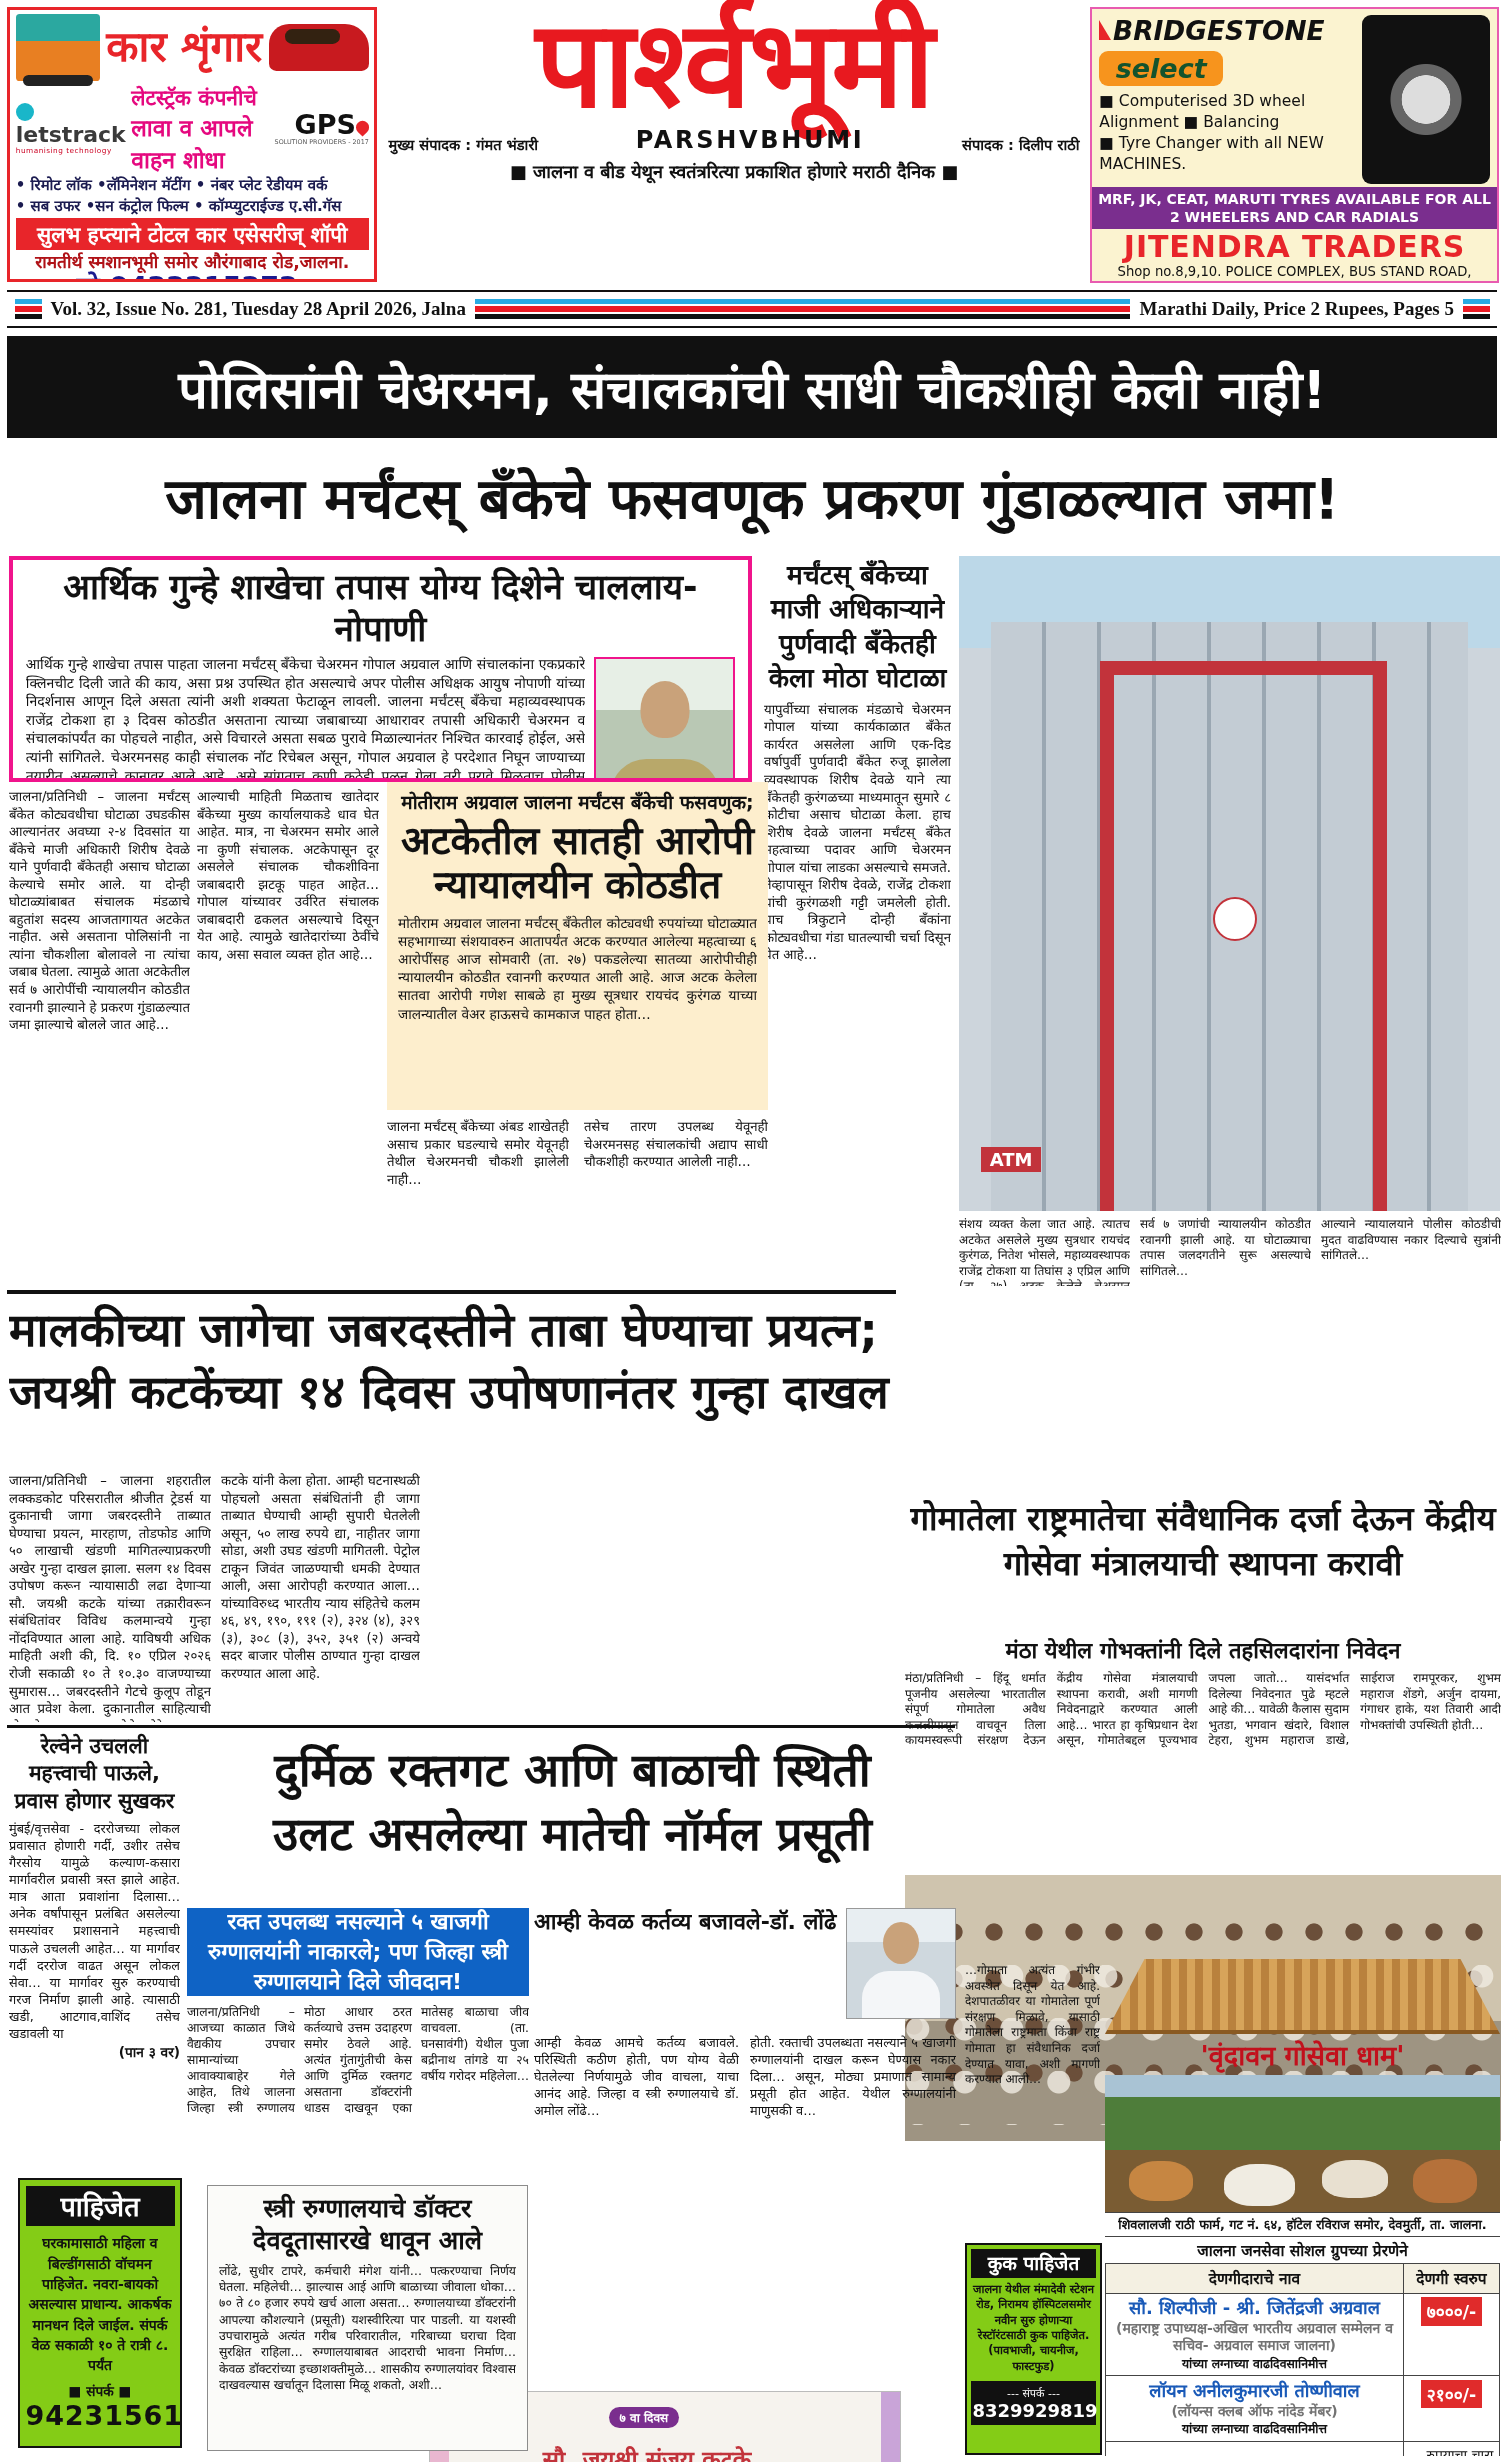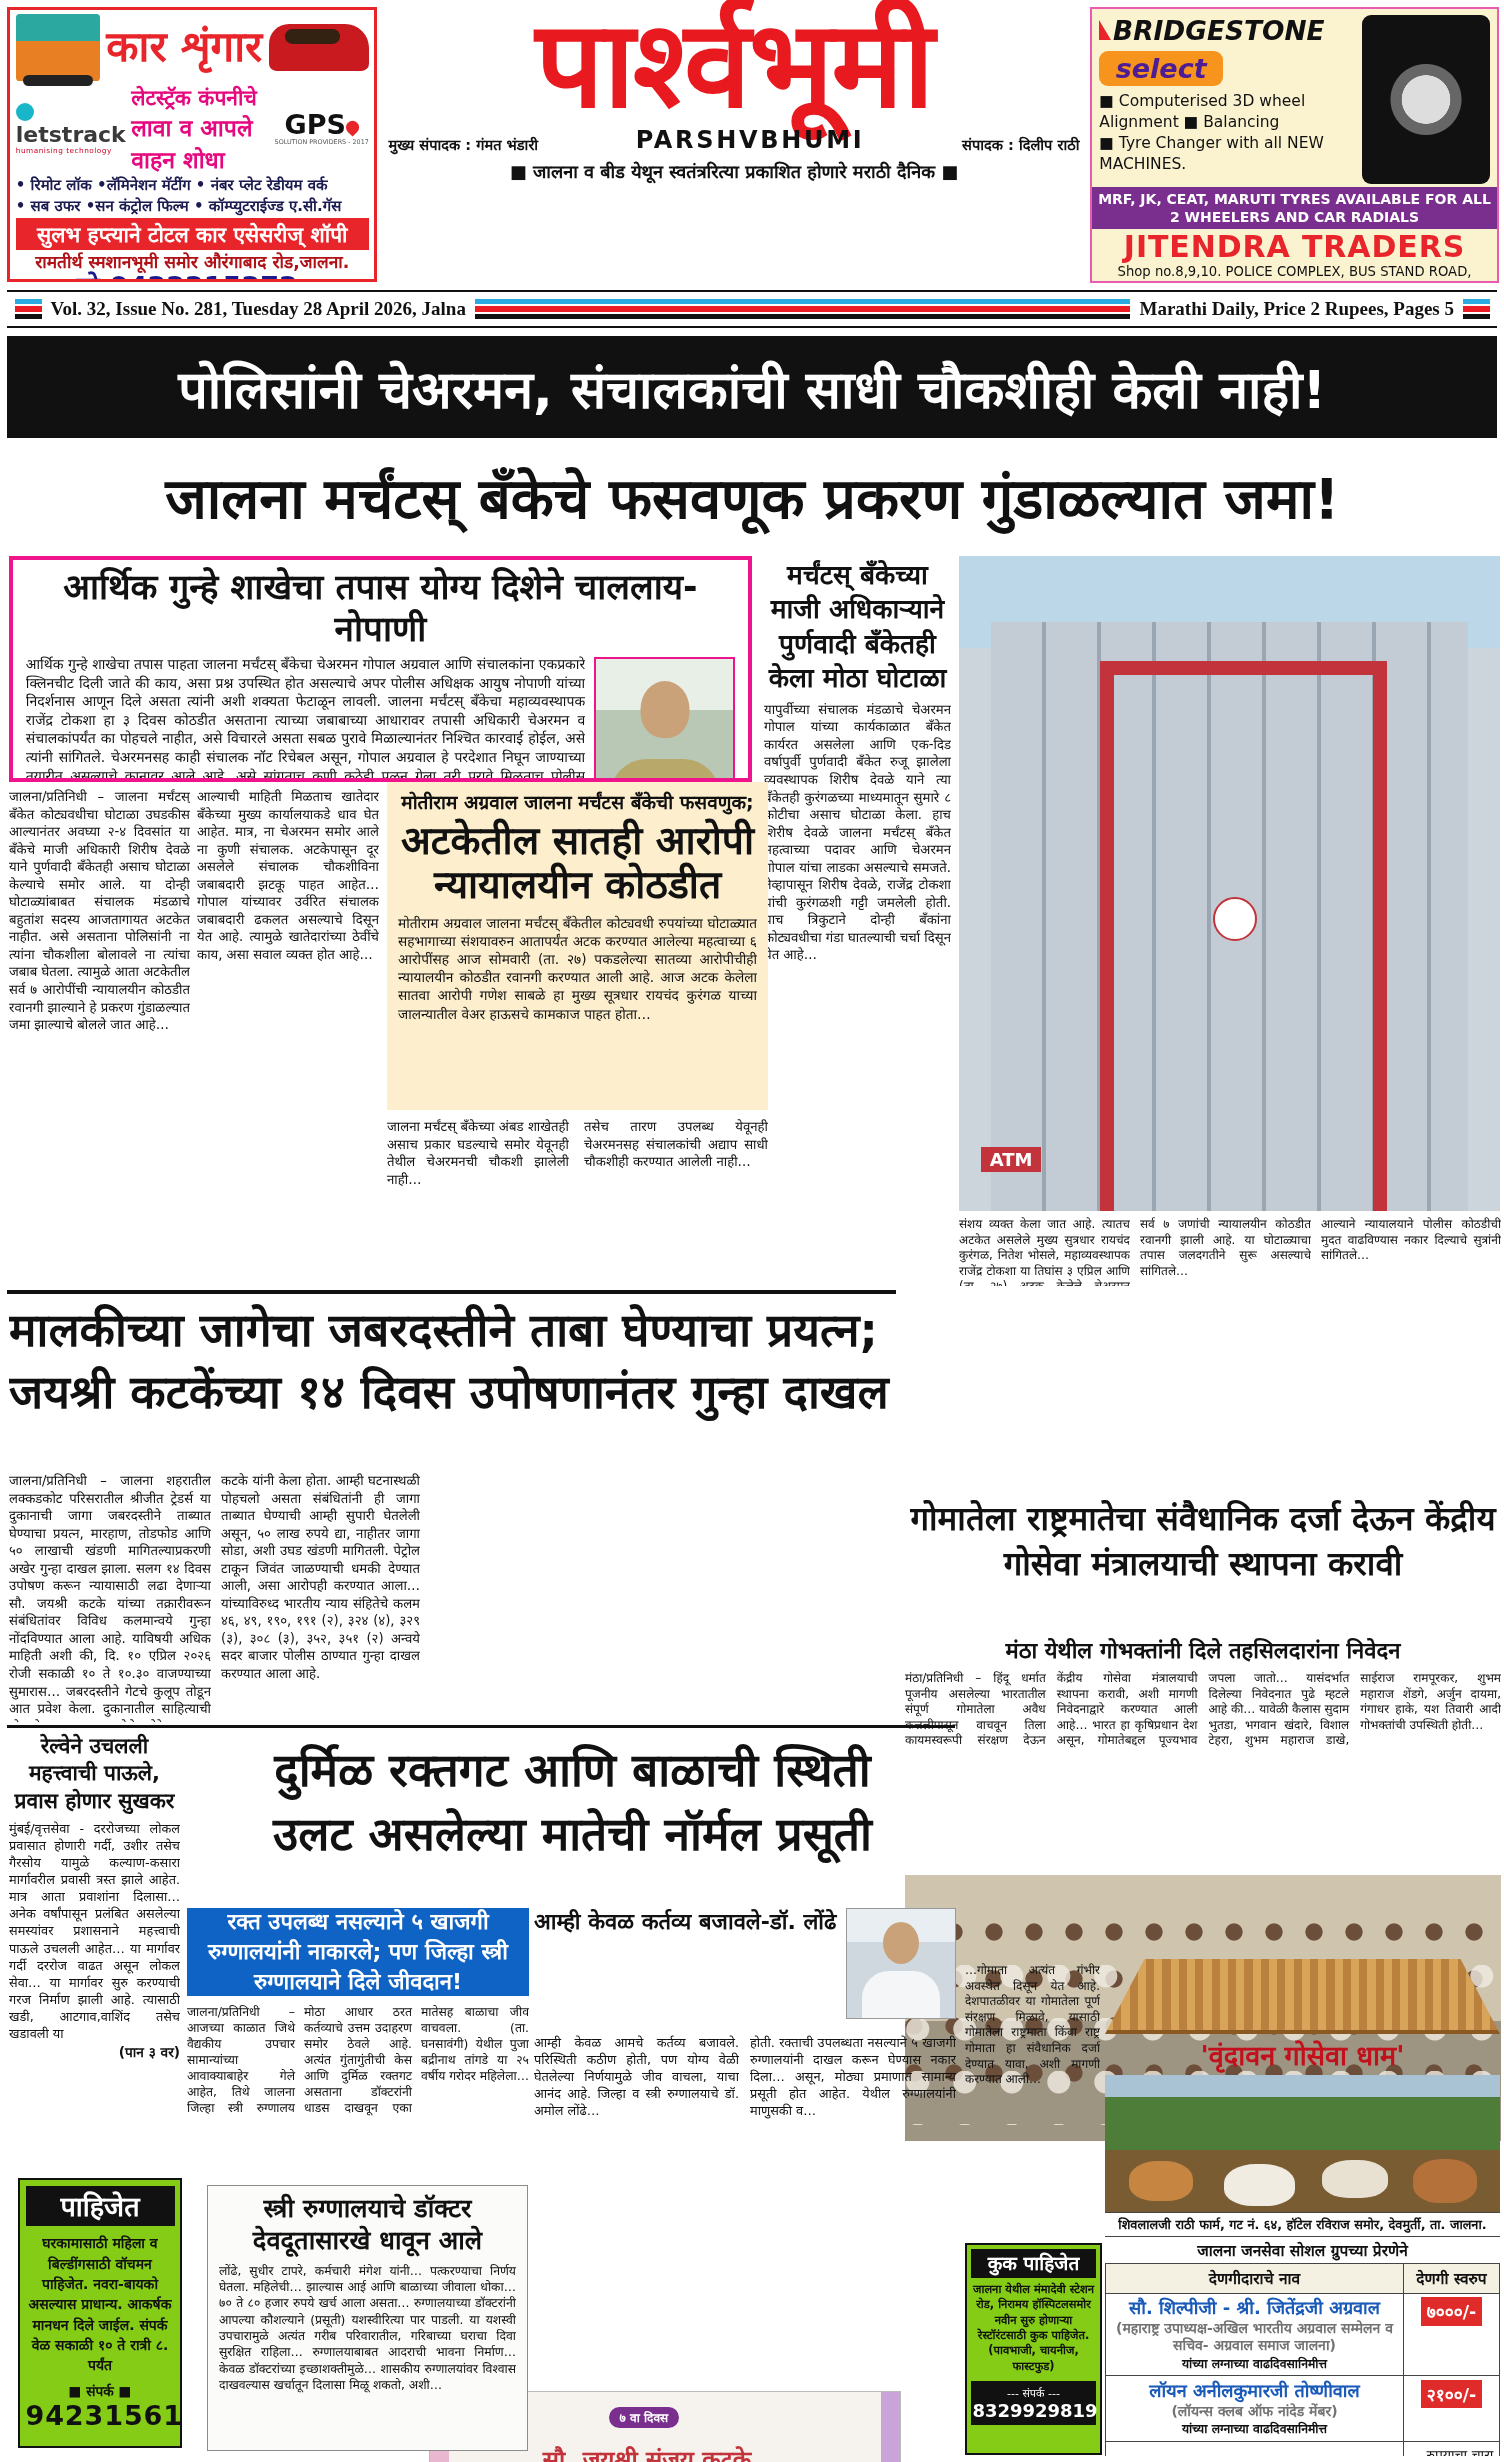--- a/index.html
+++ b/index.html
@@ -35,21 +35,21 @@
   .mast-title{color:#e8191f;font-size:120px;font-weight:bold;text-align:center;line-height:1.02;letter-spacing:-1.8px;white-space:nowrap;}
   .mast-row{display:flex;justify-content:space-between;align-items:flex-end;padding:0 5.5px;}
   .mast-ed{font-size:14.6px;font-weight:bold;}
   .mast-latin{font-size:24px;font-weight:bold;letter-spacing:2.7px;}
   .mast-tag{font-size:18px;font-weight:bold;text-align:center;margin-top:5.5px;}
 
   
   .ad-bs{border:2.7px solid #e85bb0;background:#fbf3d0;box-sizing:border-box;padding:5.5px 7.3px;overflow:hidden;}
   .bs-brand{font-size:26.4px;font-weight:bold;font-style:italic;color:#111;white-space:nowrap;}
   .bs-tri{display:inline-block;width:0;height:0;border-left:12.8px solid #e8252a;border-top:20px solid transparent;margin-right:1.8px;}
-  .bs-select{background:#f7941d;color:#4c1d95;font-style:italic;font-weight:bold;font-size:27px;
+  .bs-select{background:#f7941d;color:#14532d;font-style:italic;font-weight:bold;font-size:27px;
              border-radius:9px;padding:1.8px 16.4px;display:inline-block;}
   .bs-feat{font-size:15.5px;line-height:1.35;color:#111;}
   .tyre{width:128px;height:169px;background:radial-gradient(circle at 50% 50%, #ddd 0 24px, #666 24.6px 35px, #111 36px 100%);border-radius:9px;}
   .bs-band{background:#7a2e8e;color:#fff;font-size:14px;font-weight:bold;text-align:center;line-height:1.3;padding:2.7px 1.8px;margin:3.6px -7.3px 0;}
   .bs-name{color:#e8252a;font-size:30px;font-weight:bold;text-align:center;letter-spacing:0.9px;}
   .bs-addr{font-size:13.2px;text-align:center;}
 
   
   .dateline{display:flex;align-items:center;gap:9px;padding:3.6px 7.3px;border-top:2.7px solid #111;border-bottom:2.7px solid #111;box-sizing:border-box;}
   .dl-txt{font-family:"Liberation Serif",serif;font-size:19px;font-weight:bold;white-space:nowrap;}
@@ -141,21 +141,21 @@
     <div style="display:flex;align-items:center;gap:5.5px;margin-top:1.8px;">
       <div>
         <span class="lt-dot"></span>
         <div class="lt-logo">letstrack</div>
         <div class="lt-sub">humanising technology</div>
       </div>
       <div style="flex:1;">
         <div class="magenta bold" style="font-size:21px;">लेटस्ट्रॅक कंपनीचे</div>
         <div class="magenta bold" style="font-size:23px;">लावा व आपले वाहन शोधा</div>
       </div>
-      <div style="text-align:center;">
+      <div style="text-align:right;">
         <div><span class="gps-big">GPS</span><span class="gps-pin"></span></div>
         <div class="gps-sub">SOLUTION PROVIDERS - 2017</div>
       </div>
     </div>
     <div class="car-bullets">• रिमोट लॉक •लॅमिनेशन मॅटींग • नंबर प्लेट रेडीयम वर्क</div>
     <div class="car-bullets">• सब उफर •सन कंट्रोल फिल्म • कॉम्प्युटराईज्ड ए.सी.गॅस</div>
     <div class="car-band">सुलभ हप्त्याने टोटल कार एसेसरीज् शॉपी</div>
     <div class="car-addr">रामतीर्थ स्मशानभूमी समोर औरंगाबाद रोड,जालना.</div>
     <div class="car-phone">मो.9422215272, 220200</div>
   </div>

